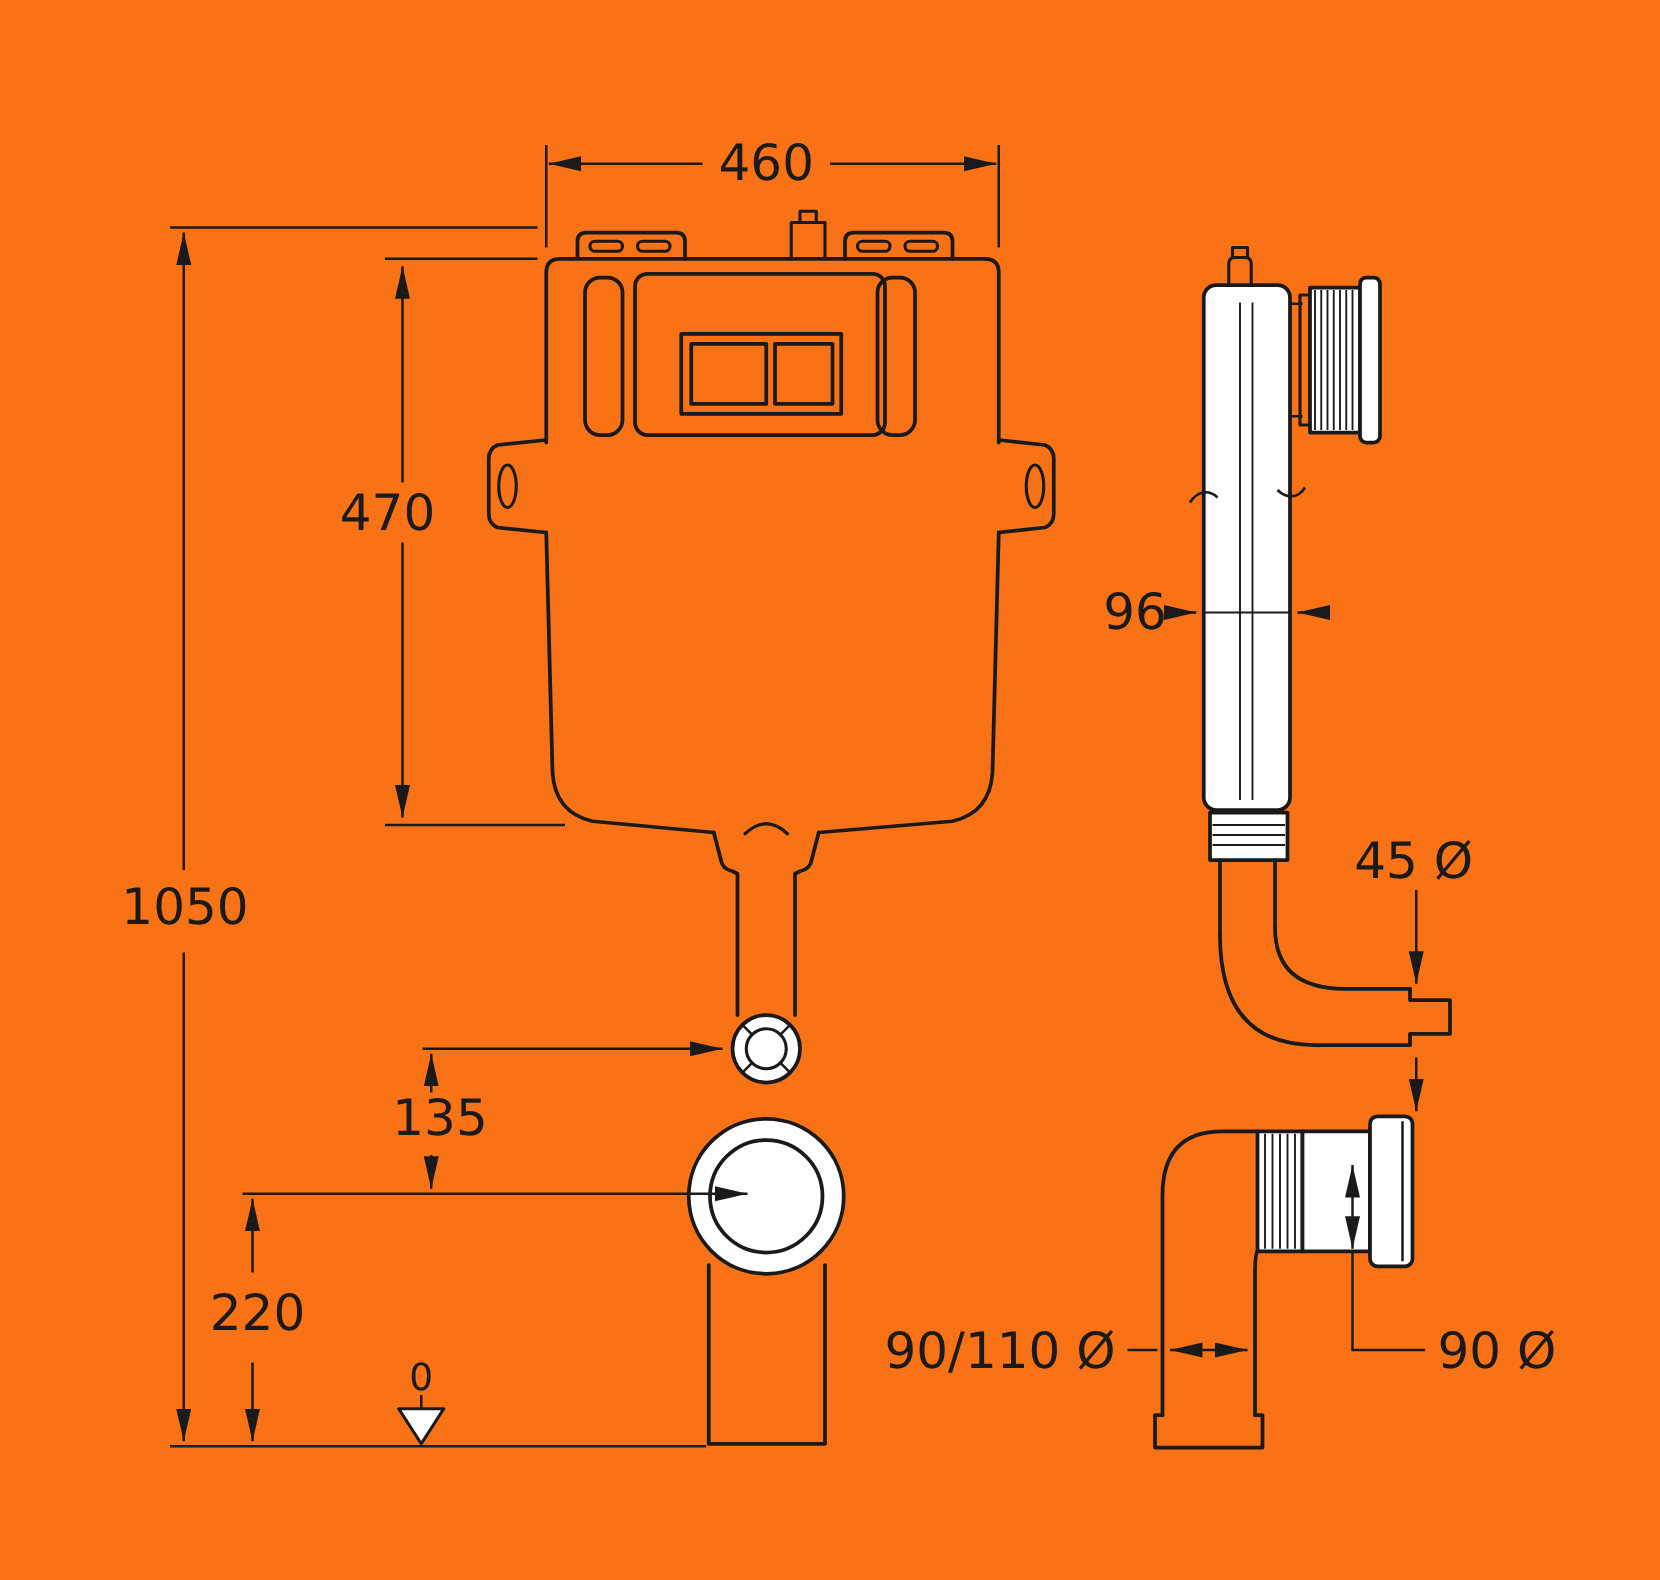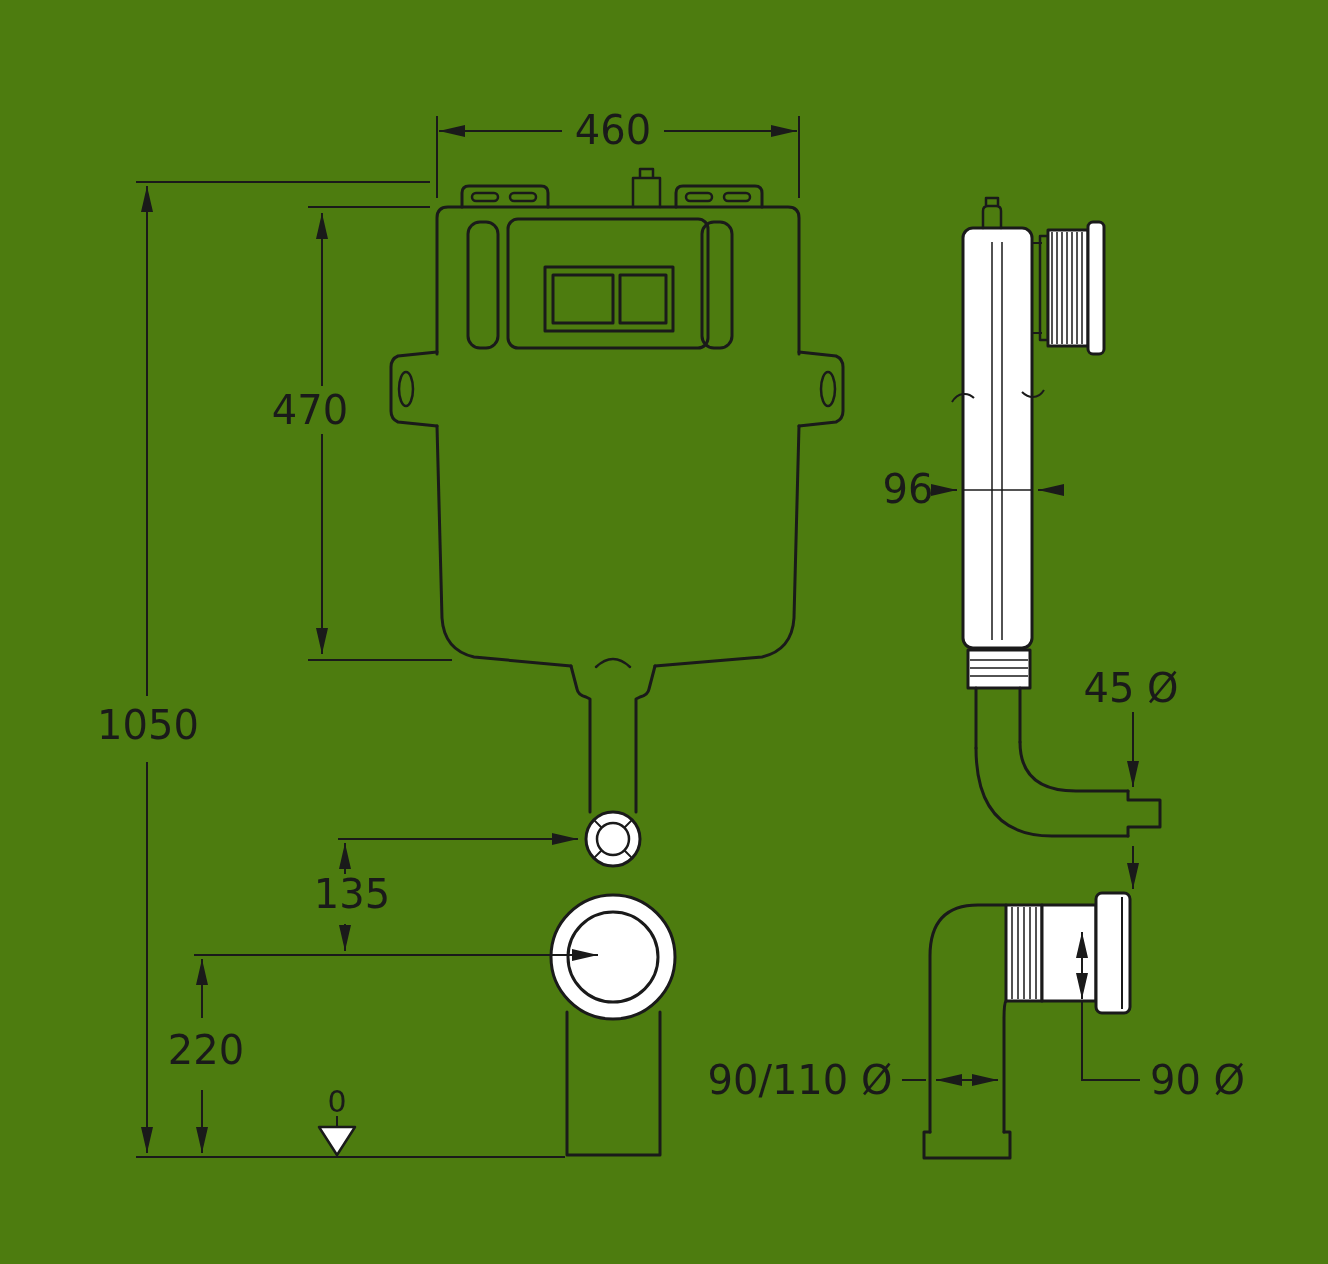--- a/index.html
+++ b/index.html
@@ -1,16 +1,16 @@
 <!DOCTYPE html>
 <html><head>
 <meta charset="utf-8">
 <style>
   html,body{margin:0;padding:0;background:#ffffff;}
-  .stage{position:relative;width:1328px;height:1264px;background:#4d7c0f;overflow:hidden;}
+  .stage{position:relative;width:1328px;height:1264px;background:#f97316;overflow:hidden;}
   svg{display:block;}
   .ol{fill:none;stroke:#1a1a1a;stroke-width:3;stroke-linecap:round;stroke-linejoin:round;}
   .olf{fill:#ffffff;stroke:#1a1a1a;stroke-width:3;stroke-linejoin:round;}
   .med{stroke-width:2.5;}
   .dim{fill:none;stroke:#1a1a1a;stroke-width:2;}
   .dimthin{fill:none;stroke:#1a1a1a;stroke-width:1.5;}
   text.lbl{font-family:"DejaVu Sans",sans-serif;font-size:40px;fill:#1a1a1a;}
   text.lbl-sm{font-family:"DejaVu Sans",sans-serif;font-size:30px;fill:#1a1a1a;}
   .arrhead{fill:#1a1a1a;}
 </style>

